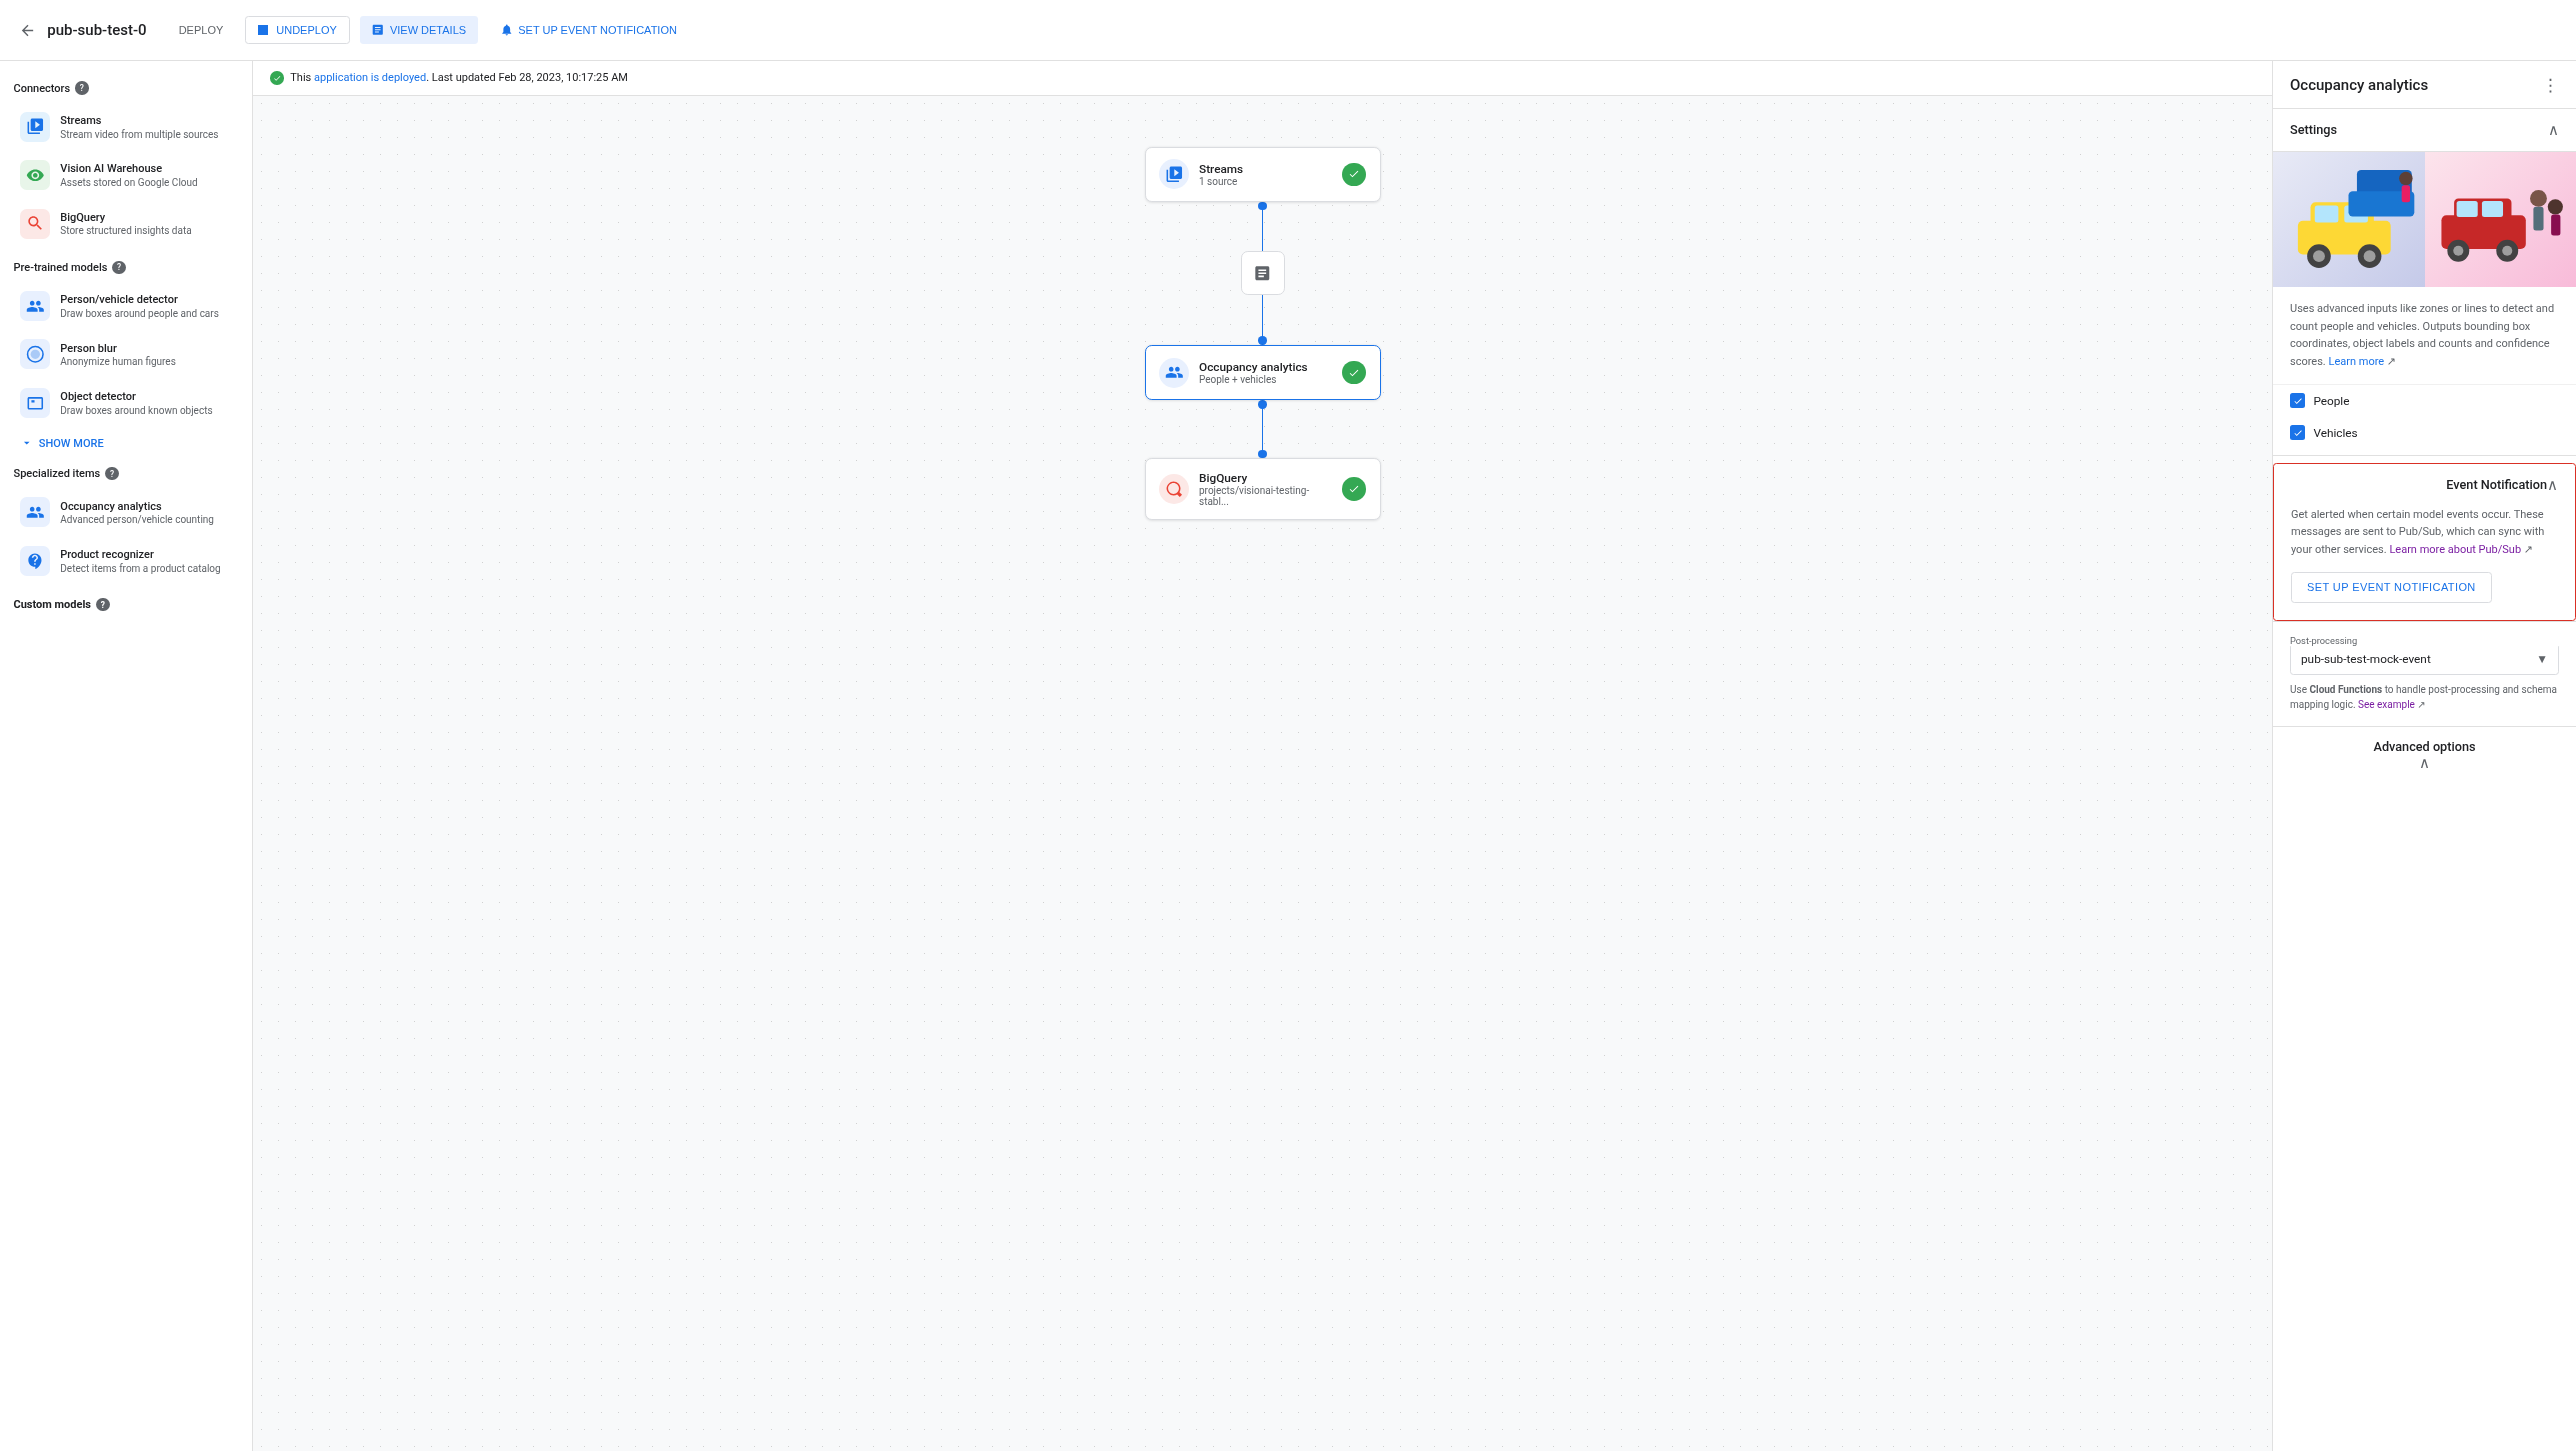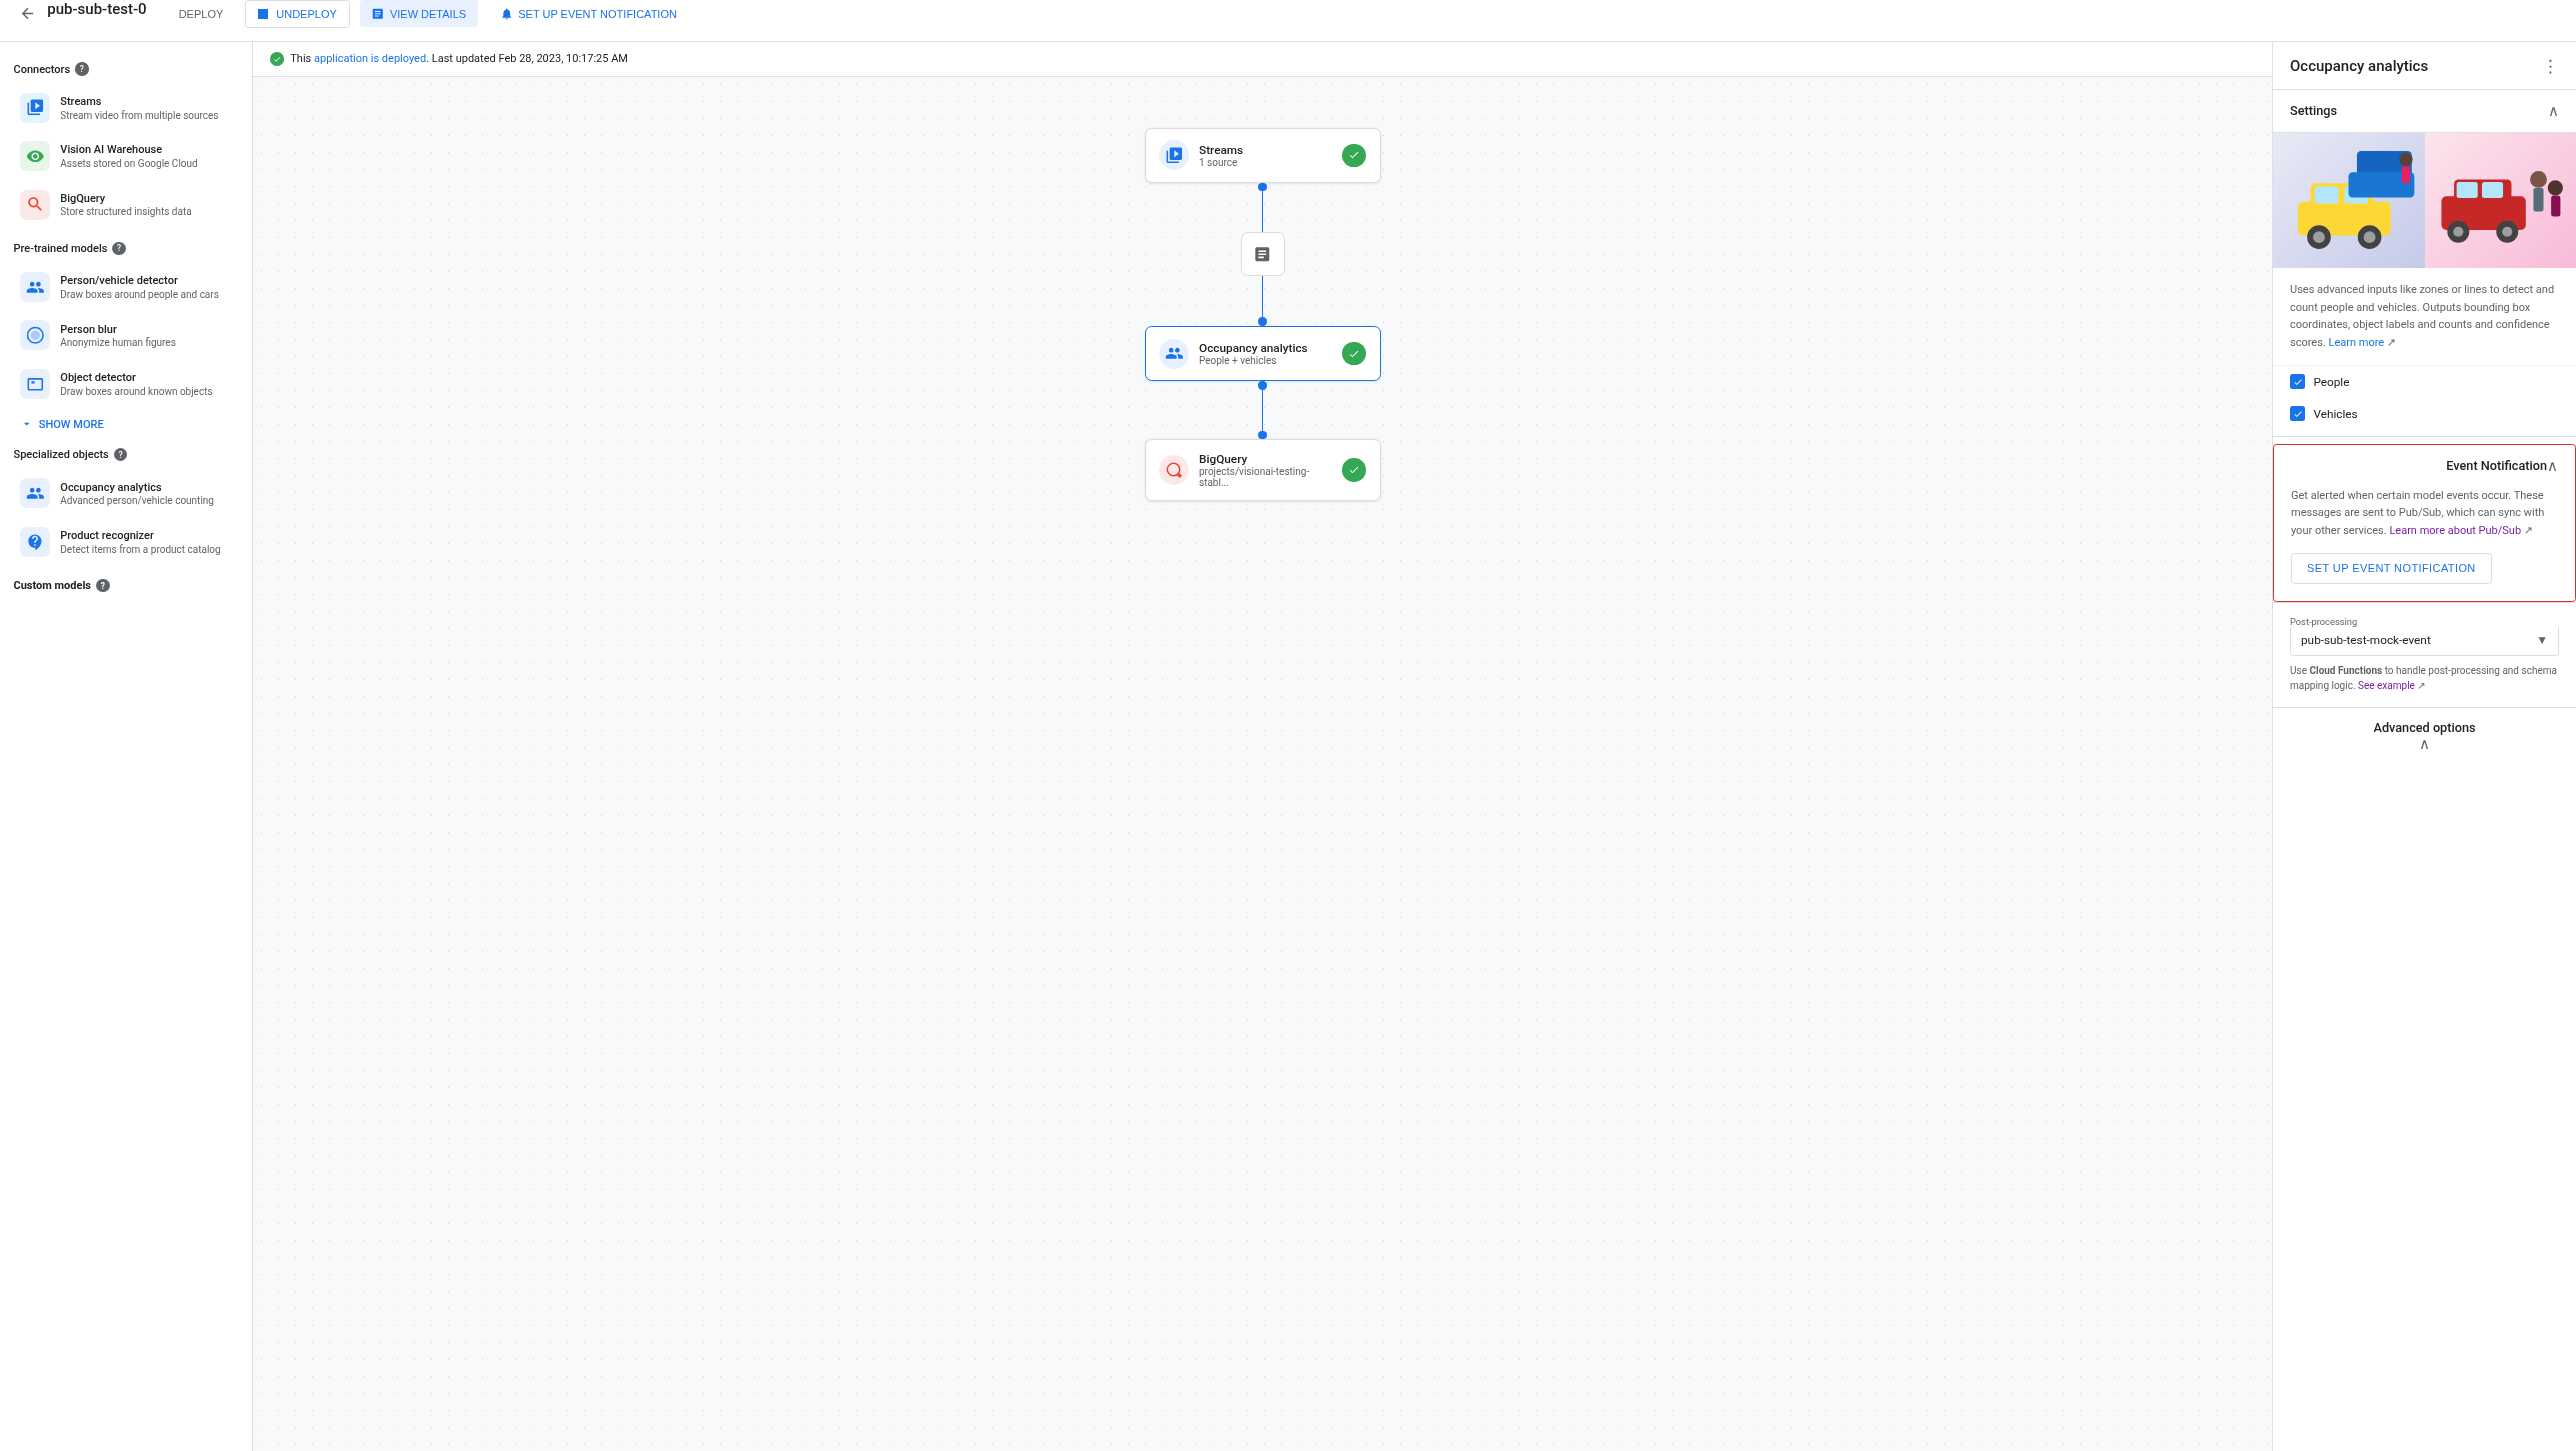--- a/index.html
+++ b/index.html
@@ -1,19 +1,19 @@
 <!DOCTYPE html>
 <html style="font-size:13.5px"><head>
   <meta charset="utf-8">
   <style>
     * { box-sizing: border-box; margin: 0; padding: 0; }
     body { font-family: 'Google Sans', Roboto, Arial, sans-serif; font-size: 11.8px; background: #fff; color: #202124; display: flex; flex-direction: column; height: 100vh; overflow: hidden; }
 
     
-    .top-nav { display: flex; align-items: flex-start; height: 42px; padding: 0 13.5px; border-bottom: 0.8px solid #e0e0e0; gap: 6.8px; flex-shrink: 0; }
+    .top-nav { display: flex; align-items: center; height: 61px; padding: 0 13.5px; border-bottom: 0.8px solid #e0e0e0; gap: 6.8px; flex-shrink: 0; }
     .back-btn { width: 27px; height: 27px; display: flex; align-items: center; justify-content: center; cursor: pointer; border-radius: 50%; color: #5f6368; }
     .app-title { font-size: 15px; font-weight: 500; color: #202124; margin-right: 13.5px; }
     .nav-actions { display: flex; align-items: center; gap: 10px; }
     .nav-btn { display: flex; align-items: center; gap: 5px; padding: 6.8px 11.8px; border: none; background: transparent; cursor: pointer; font-size: 11px; font-weight: 500; border-radius: 3.4px; color: #5f6368; }
     .nav-btn.active { background: #e8f0fe; color: #1a73e8; }
     .nav-btn.outlined { border: 0.8px solid #dadce0; color: #1a73e8; }
     .nav-btn.event-btn { color: #1a73e8; }
 
     
     .main-layout { display: flex; flex: 1; overflow: hidden; }
@@ -211,21 +211,21 @@
     </div>
 
     <div class="show-more">
       <svg width="13.5" height="13.5" viewBox="0 0 24 24" fill="#1a73e8">
           <path d="M7 10l5 5 5-5z"></path>
         </svg>
       <span>SHOW MORE</span>
     </div>
 
     <div class="sidebar-section-title" style="margin-top:3.4px;">
-      <span>Specialized objects</span>
+      <span>Specialized items</span>
       <span class="help-icon">?</span>
     </div>
 
     <div class="sidebar-item">
       <div class="item-icon" style="background:#e8f0fe;">
         <svg viewBox="0 0 24 24" fill="#1a73e8">
             <path d="M16 11c1.66 0 2.99-1.34 2.99-3S17.66 5 16 5c-1.66 0-3 1.34-3 3s1.34 3 3 3zm-8 0c1.66 0 2.99-1.34 2.99-3S9.66 5 8 5C6.34 5 5 6.34 5 8s1.34 3 3 3zm0 2c-2.33 0-7 1.17-7 3.5V19h14v-2.5c0-2.33-4.67-3.5-7-3.5zm8 0c-.29 0-.62.02-.97.05 1.16.84 1.97 1.97 1.97 3.45V19h6v-2.5c0-2.33-4.67-3.5-7-3.5z"></path>
           </svg>
       </div>
       <div class="item-text">

